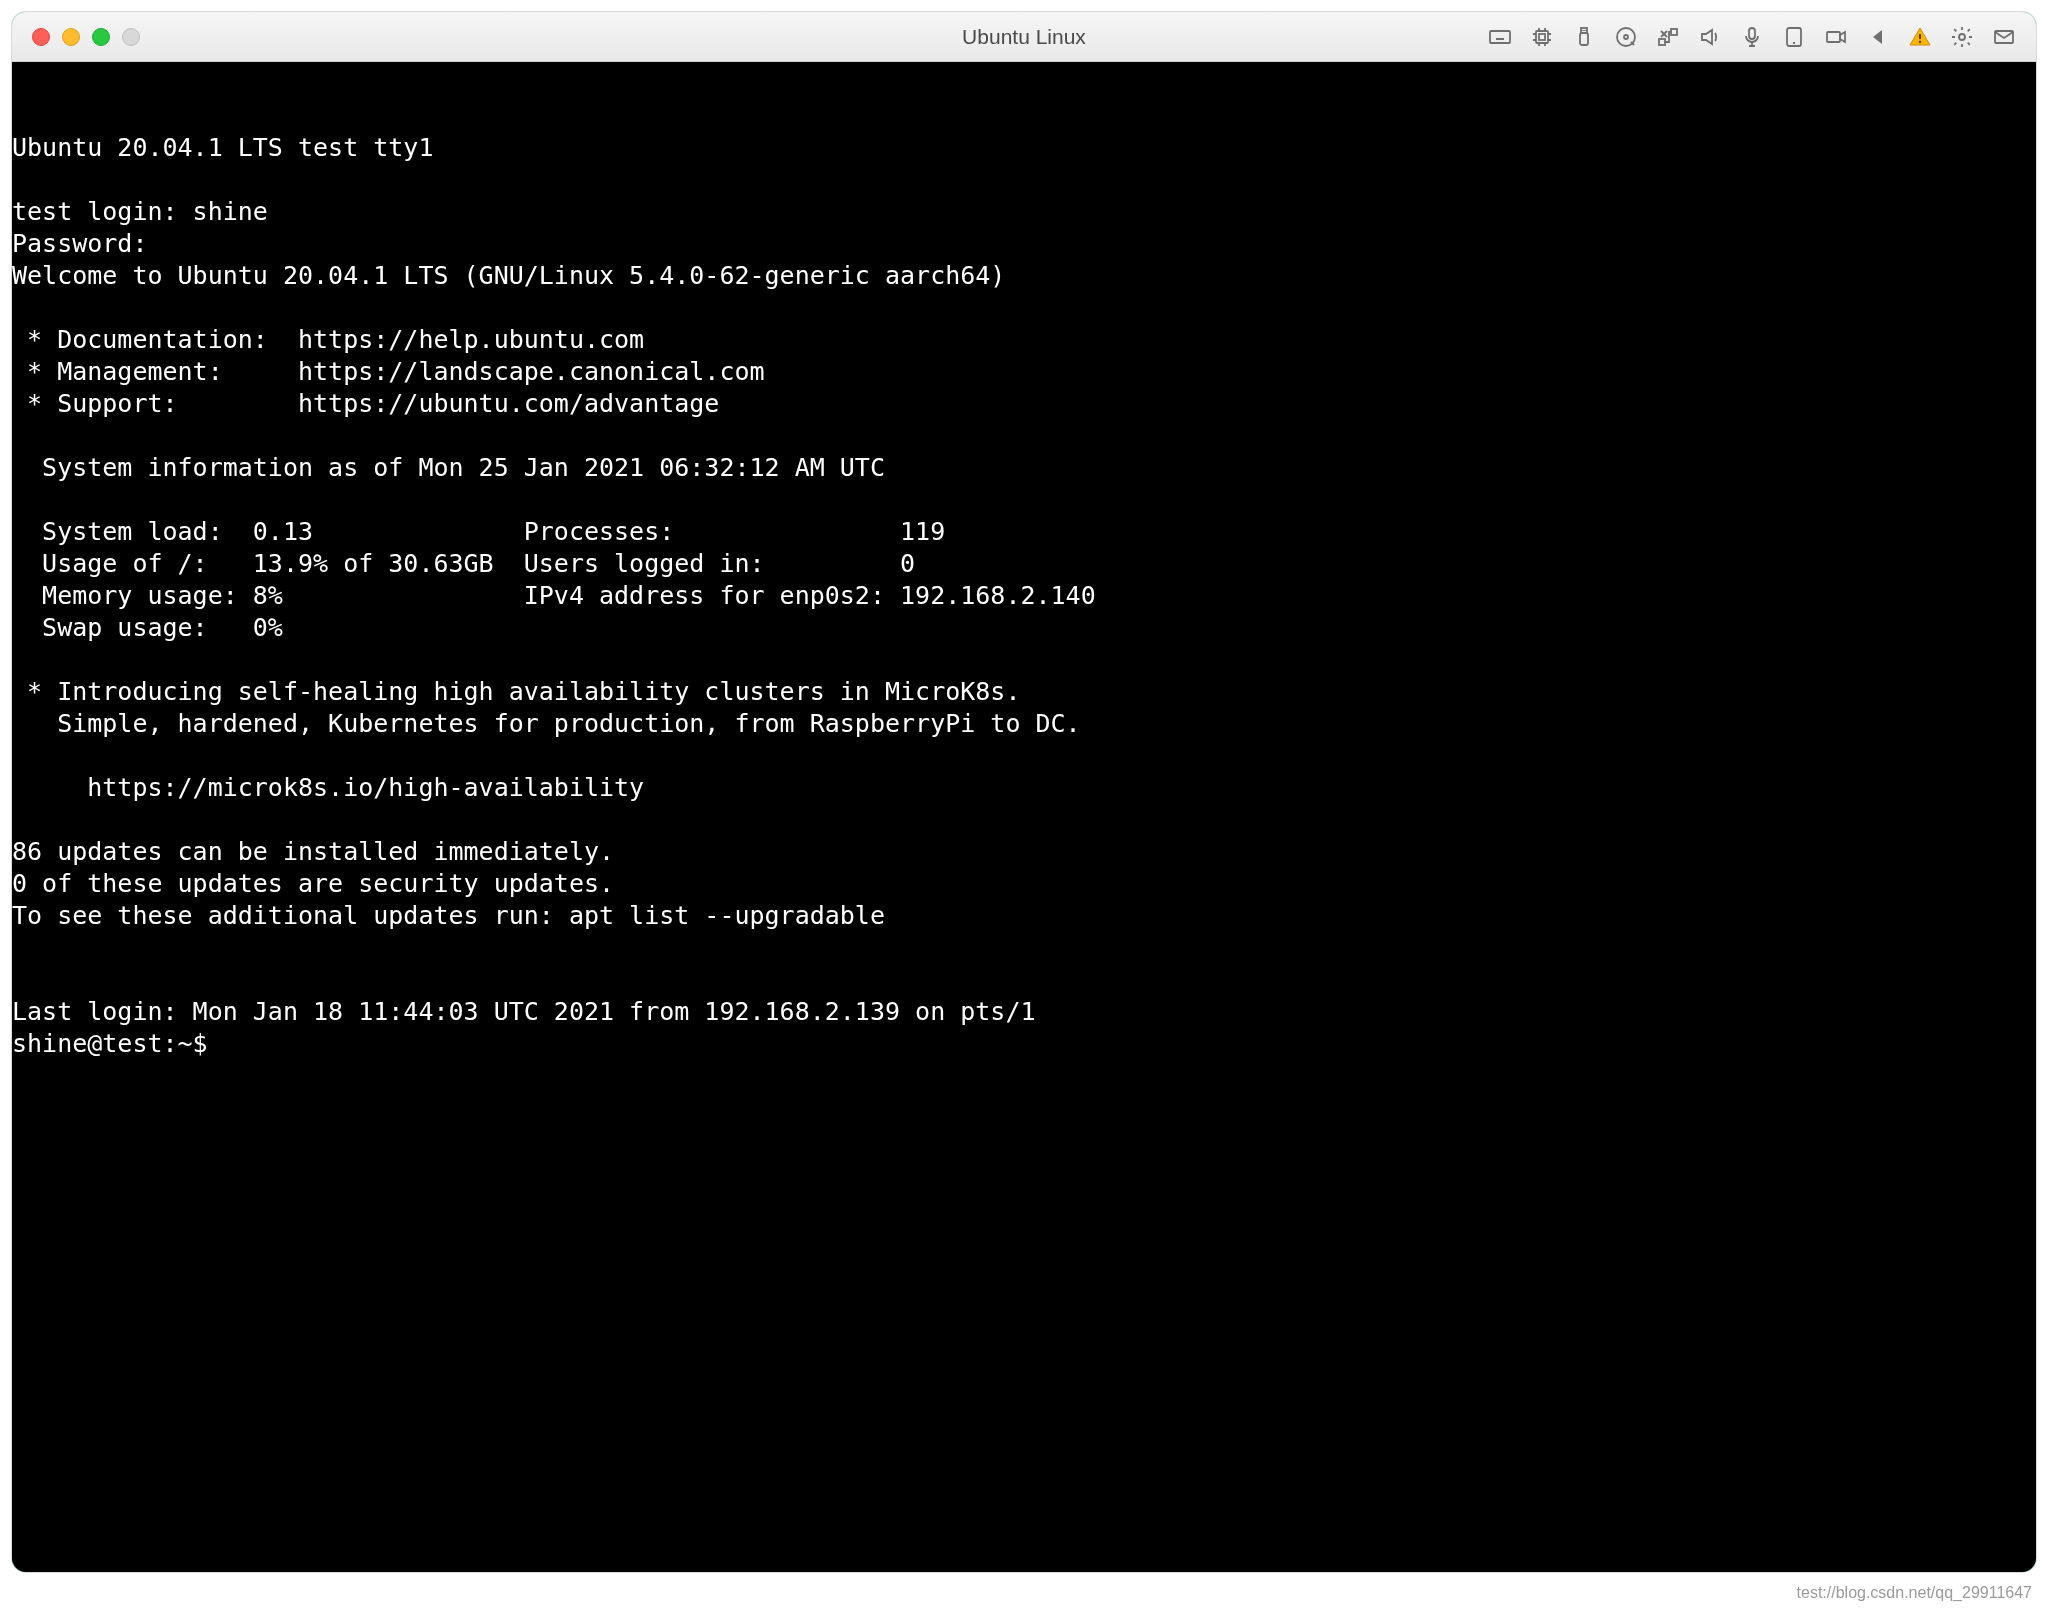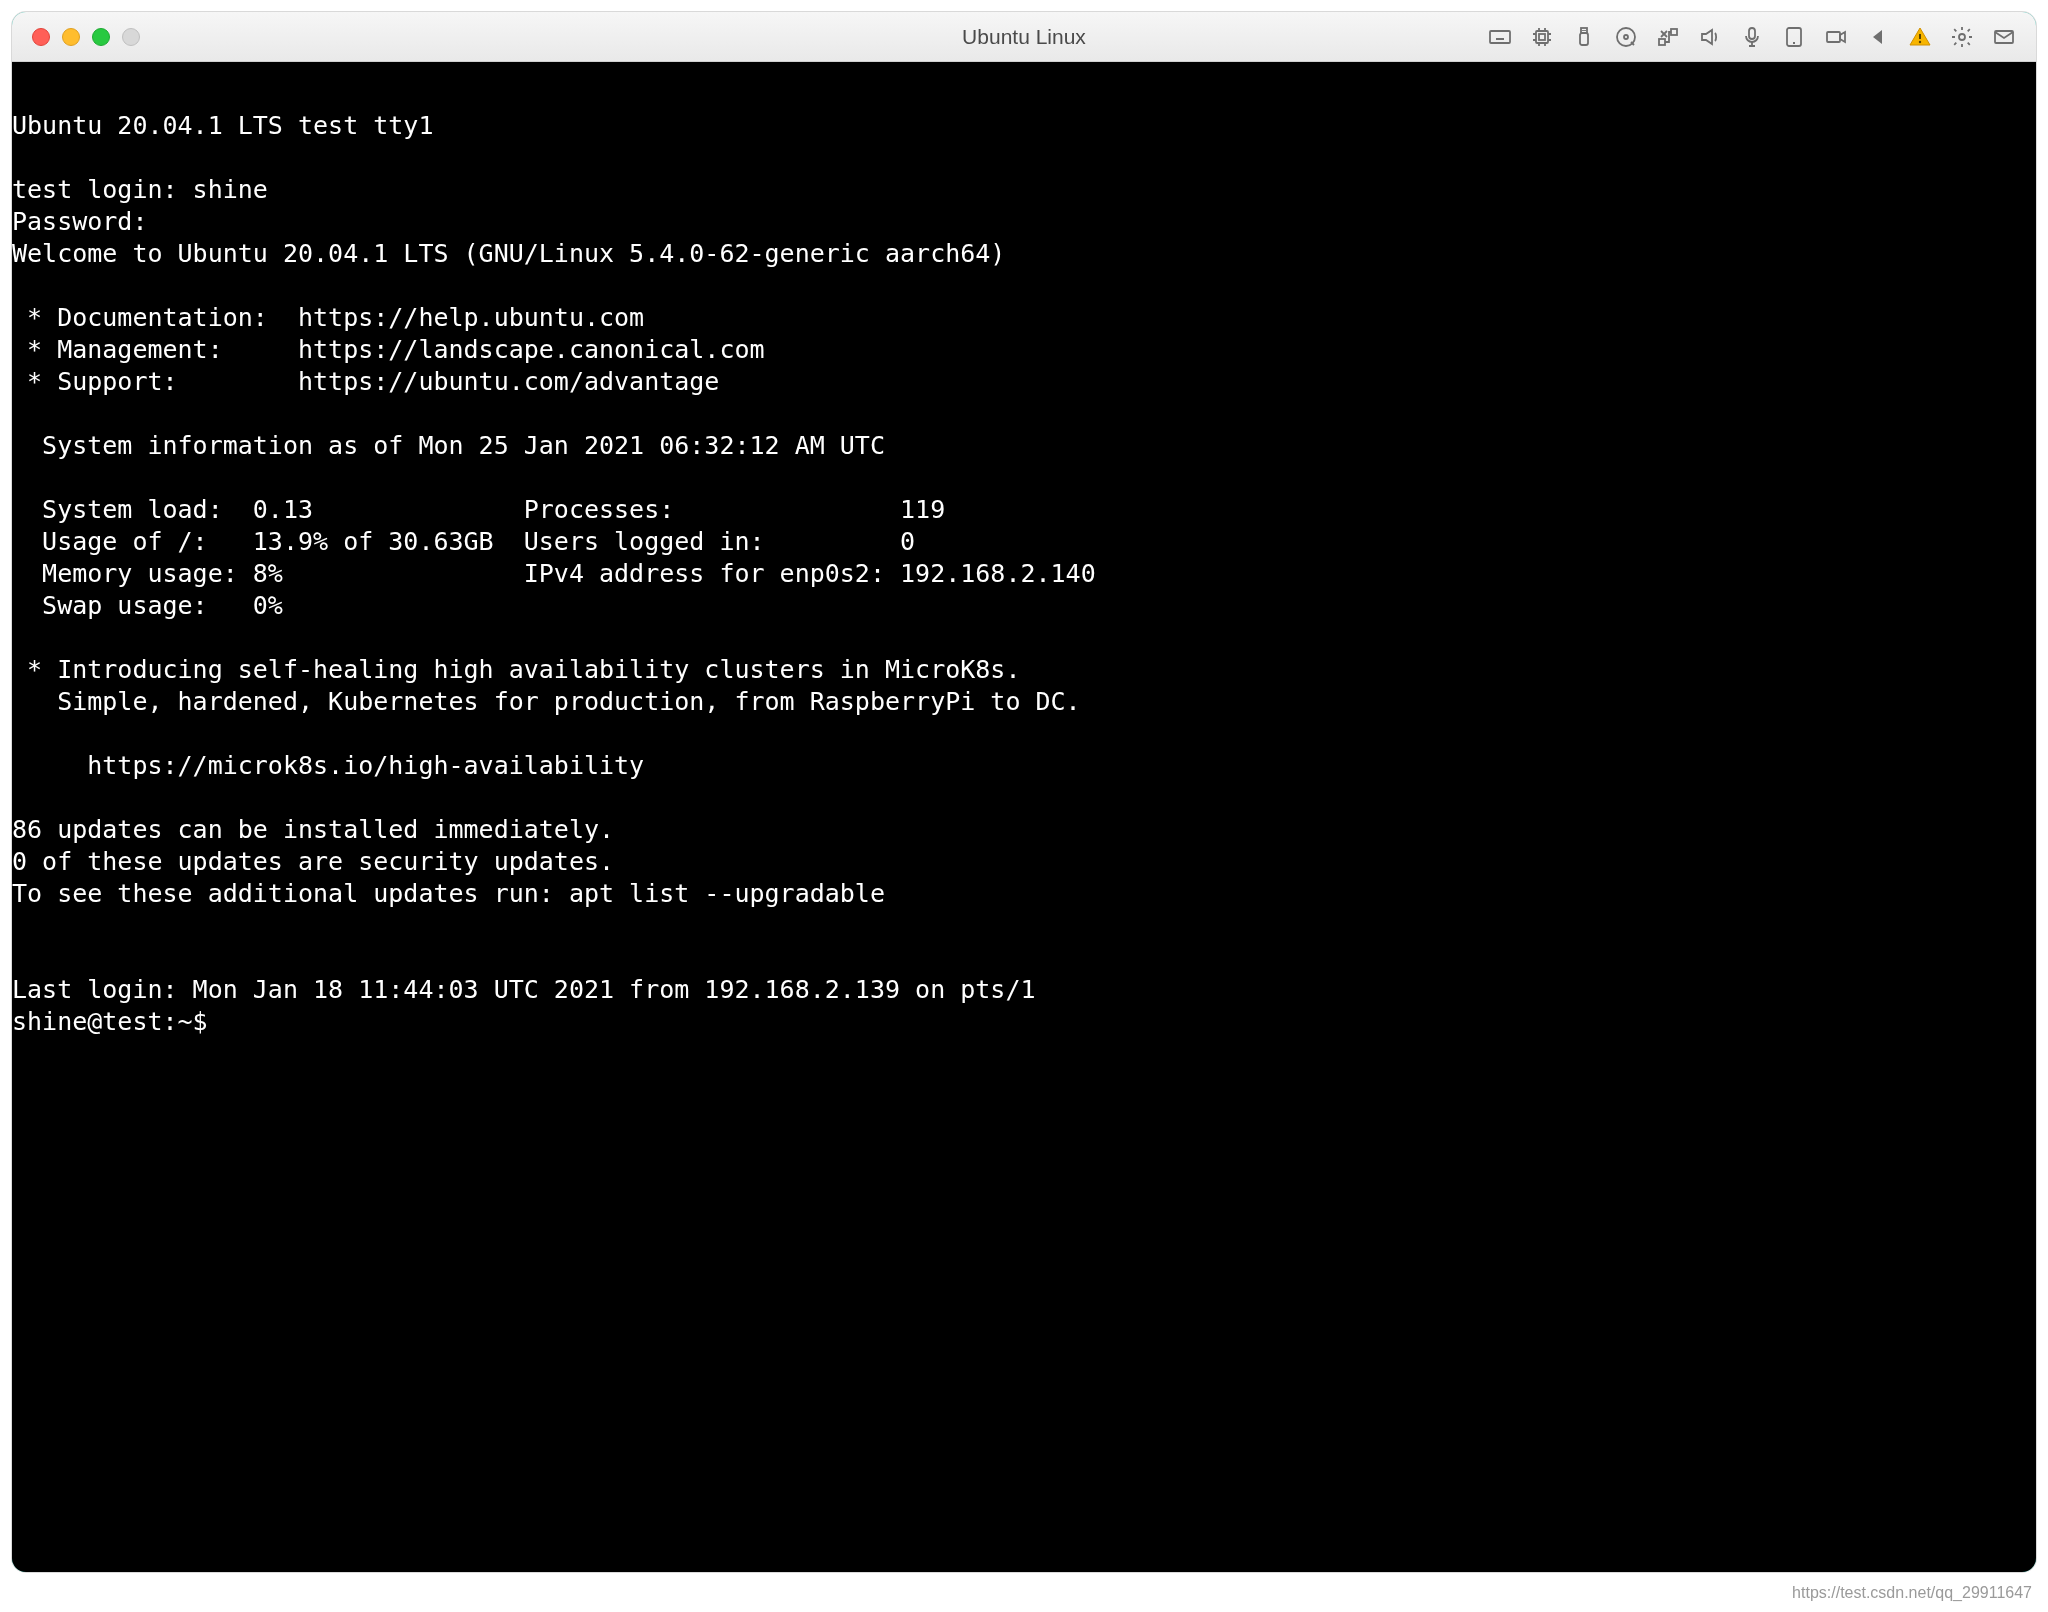--- a/index.html
+++ b/index.html
@@ -71,21 +71,21 @@
     }
     .toolbar-icons .tbicon svg { width: 24px; height: 24px; }
     .tbicon.warning svg { fill: #f7b500; }
     .terminal {
       position: absolute;
       top: 50px;
       left: 0;
       right: 0;
       bottom: 0;
       background: #000;
-      padding: 48px 0 0 0;
+      padding: 70px 0 0 0;
       font-family: "Menlo", "Monaco", "Consolas", monospace;
       font-size: 25px;
       line-height: 32px;
       color: #ffffff;
       white-space: pre;
       overflow: hidden;
     }
     .watermark {
       position: absolute;
       bottom: 10px;
@@ -247,13 +247,13 @@
 
 86 updates can be installed immediately.
 0 of these updates are security updates.
 To see these additional updates run: apt list --upgradable
 
 
 Last login: Mon Jan 18 11:44:03 UTC 2021 from 192.168.2.139 on pts/1
 shine@test:~$ </span></div>
 </div>
 
-<div class="watermark">https://test.csdn.net/qq_29911647</div>
+<div class="watermark">test://blog.csdn.net/qq_29911647</div>
 
 </body></html>

